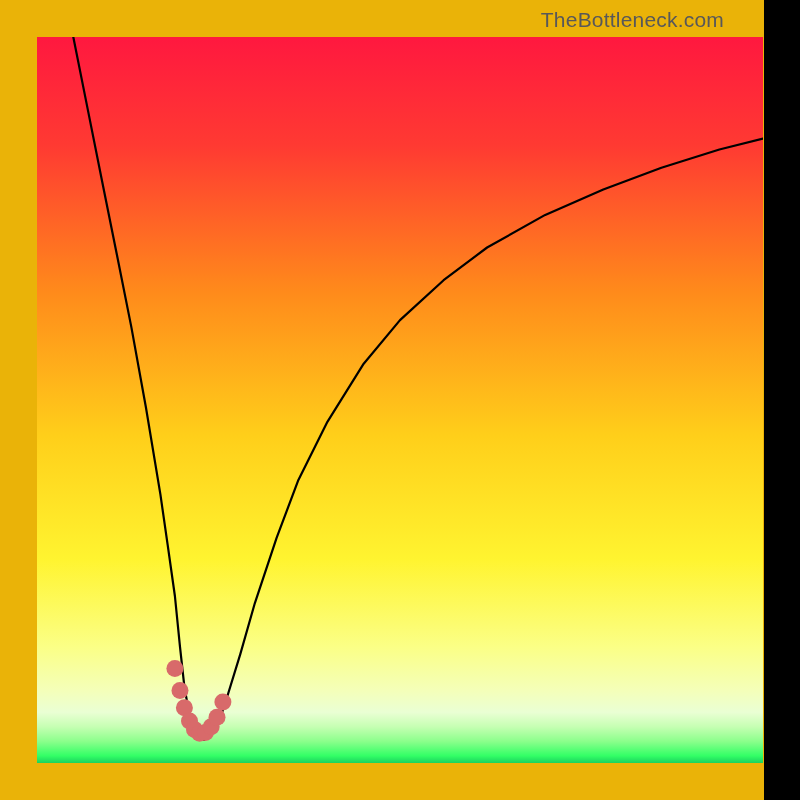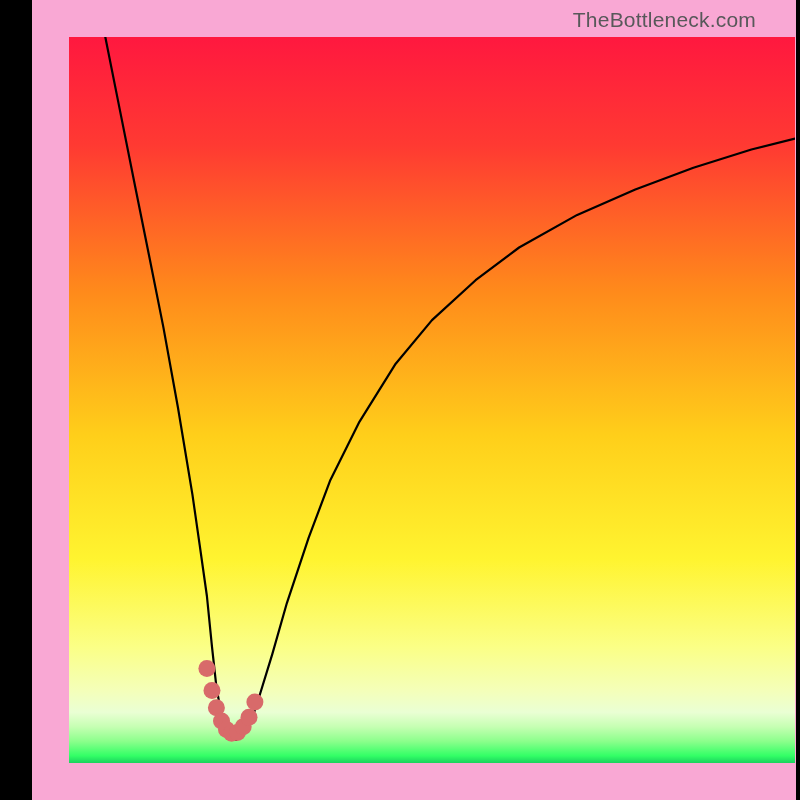--- a/index.html
+++ b/index.html
@@ -9,22 +9,21 @@
     height: 800px;
     background: #000;
     overflow: hidden;
   }
   .frame {
     position: absolute;
     left: 0;
     top: 0;
     width: 764px;
     height: 800px;
-    background: #f9a8d4;
-    margin-left: 32px;
+    background: #eab308;
   }
   .plot-area {
     position: absolute;
     left: 37px;
     top: 37px;
     width: 726px;
     height: 726px;
     overflow: hidden;
   }
   .grad {

